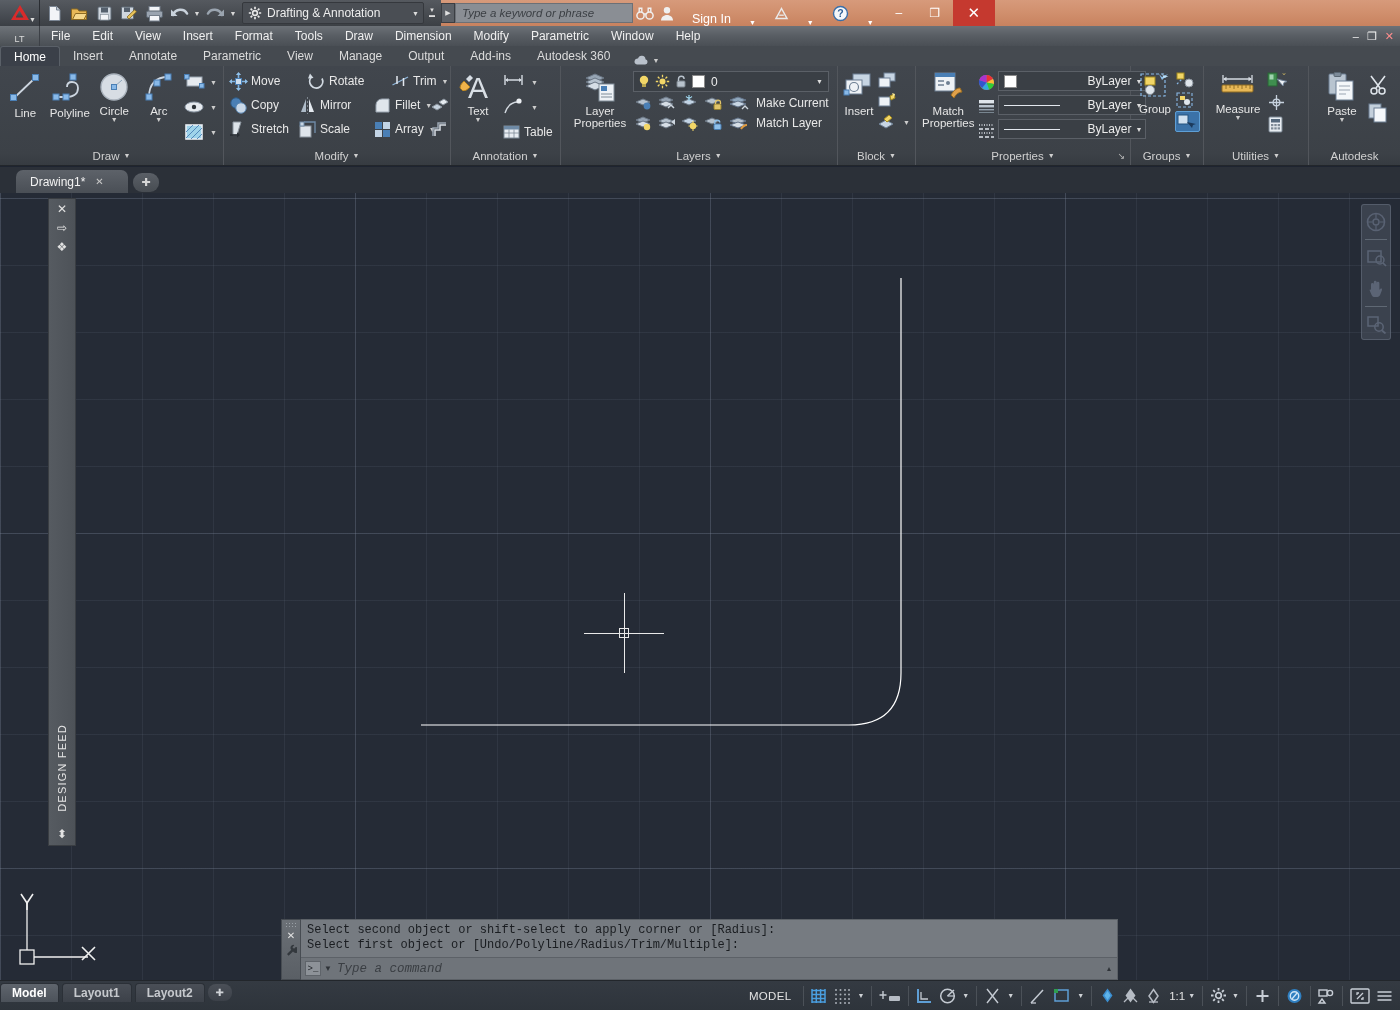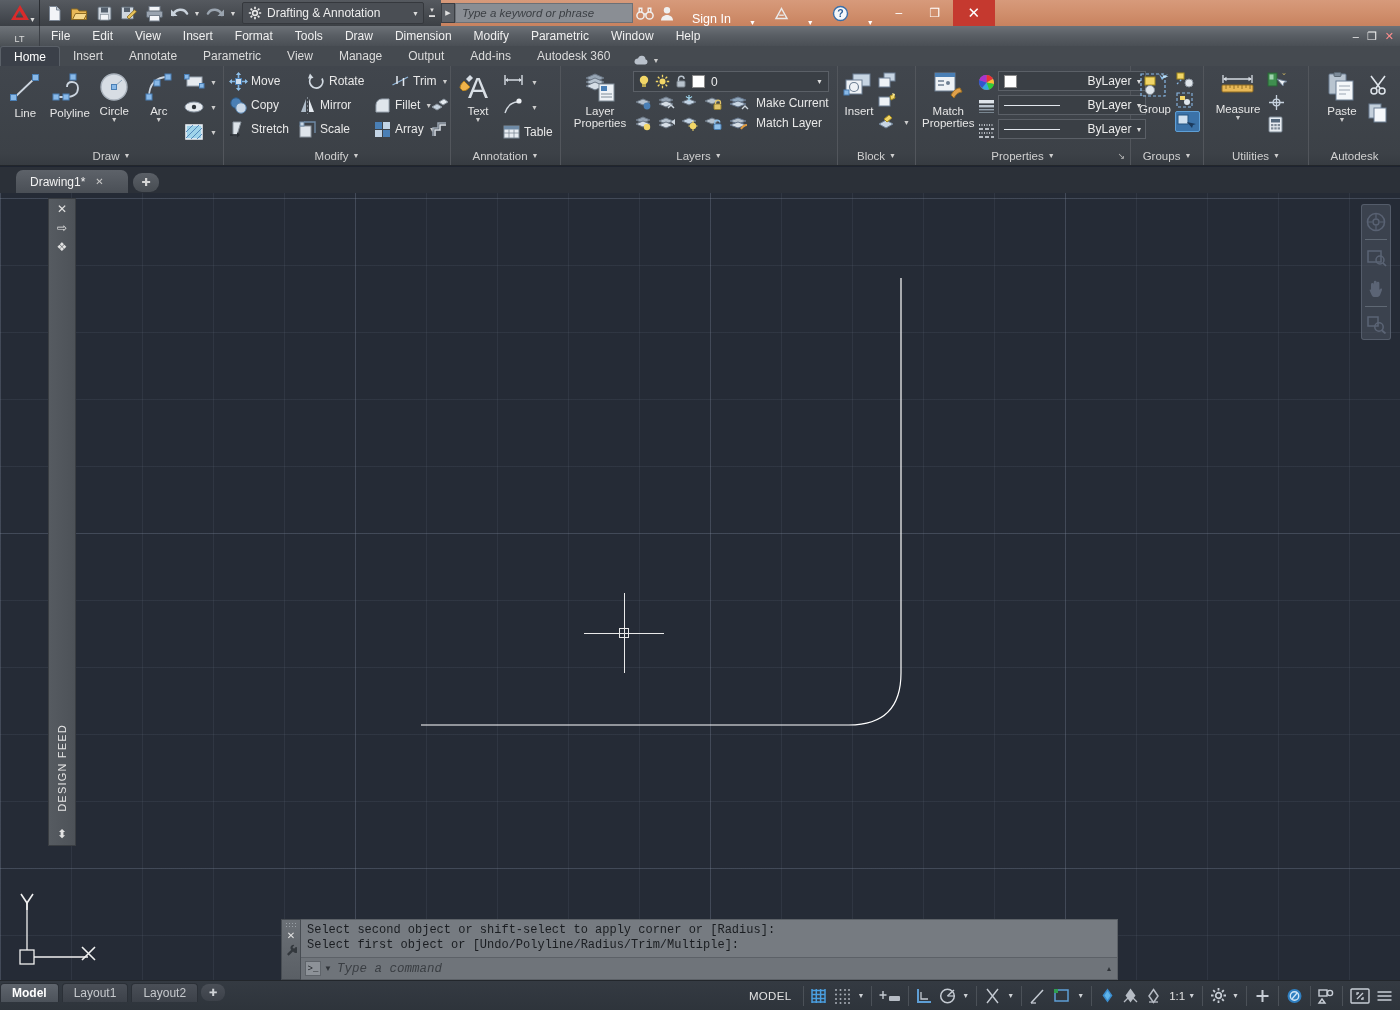--- a/index.html
+++ b/index.html
@@ -271,21 +271,21 @@
   .statusbar{
     position:absolute; left:0; top:980px; width:1400px; height:30px;
     background: linear-gradient(180deg,#343a42 0%,#2e343b 100%);
     border-top:1px solid #22262b; display:flex; align-items:center;
   }
   .lay {
     height:19px; display:flex; align-items:center; padding: 0 11px;
     font-size:12px; color:#c6c9cd; cursor:pointer;
     background: linear-gradient(180deg,#4a4f57,#3c4149);
     border-radius: 4px 4px 0 0; margin-right:3px; border:1px solid #2b3037; border-bottom:none;
-    align-self: flex-start; margin-top:2px;
+    align-self: flex-start; margin-top:2px;font-weight:bold;
   }
   .lay.active{ background: linear-gradient(180deg,#5f656d,#4c525a); color:#fff; font-weight:bold;}
   .layplus{
     width:24px;height:17px; align-self:flex-start; margin-top:3px;
     background: linear-gradient(180deg,#4a4f57,#3c4149); border-radius:8px;
     display:flex;align-items:center;justify-content:center;color:#cfd2d6;font-size:10px;cursor:pointer;
   }
   .sright{ margin-left:auto; display:flex; align-items:center; height:30px; padding-right:4px;}
   .ssep{ width:1px; height:20px; background:#4b5158; margin:0 4px;}
   .sbtn{ height:22px; min-width:22px; display:flex;align-items:center;justify-content:center;cursor:pointer;padding:0 2px;border-radius:2px;}

